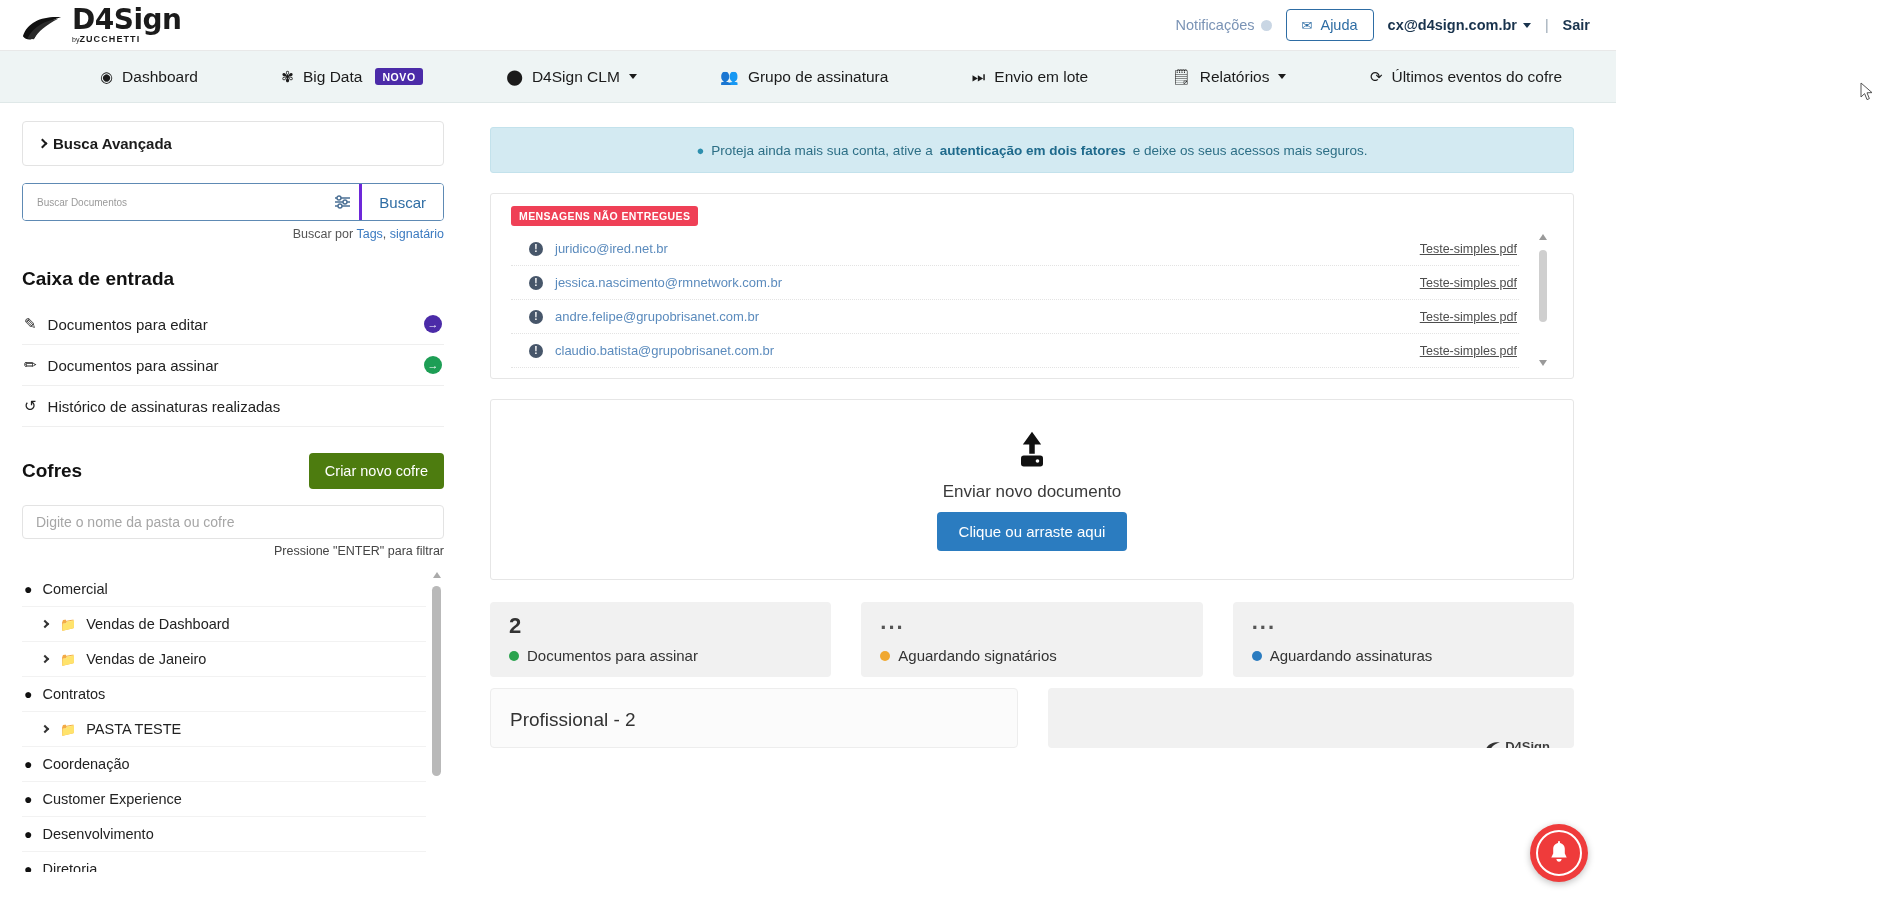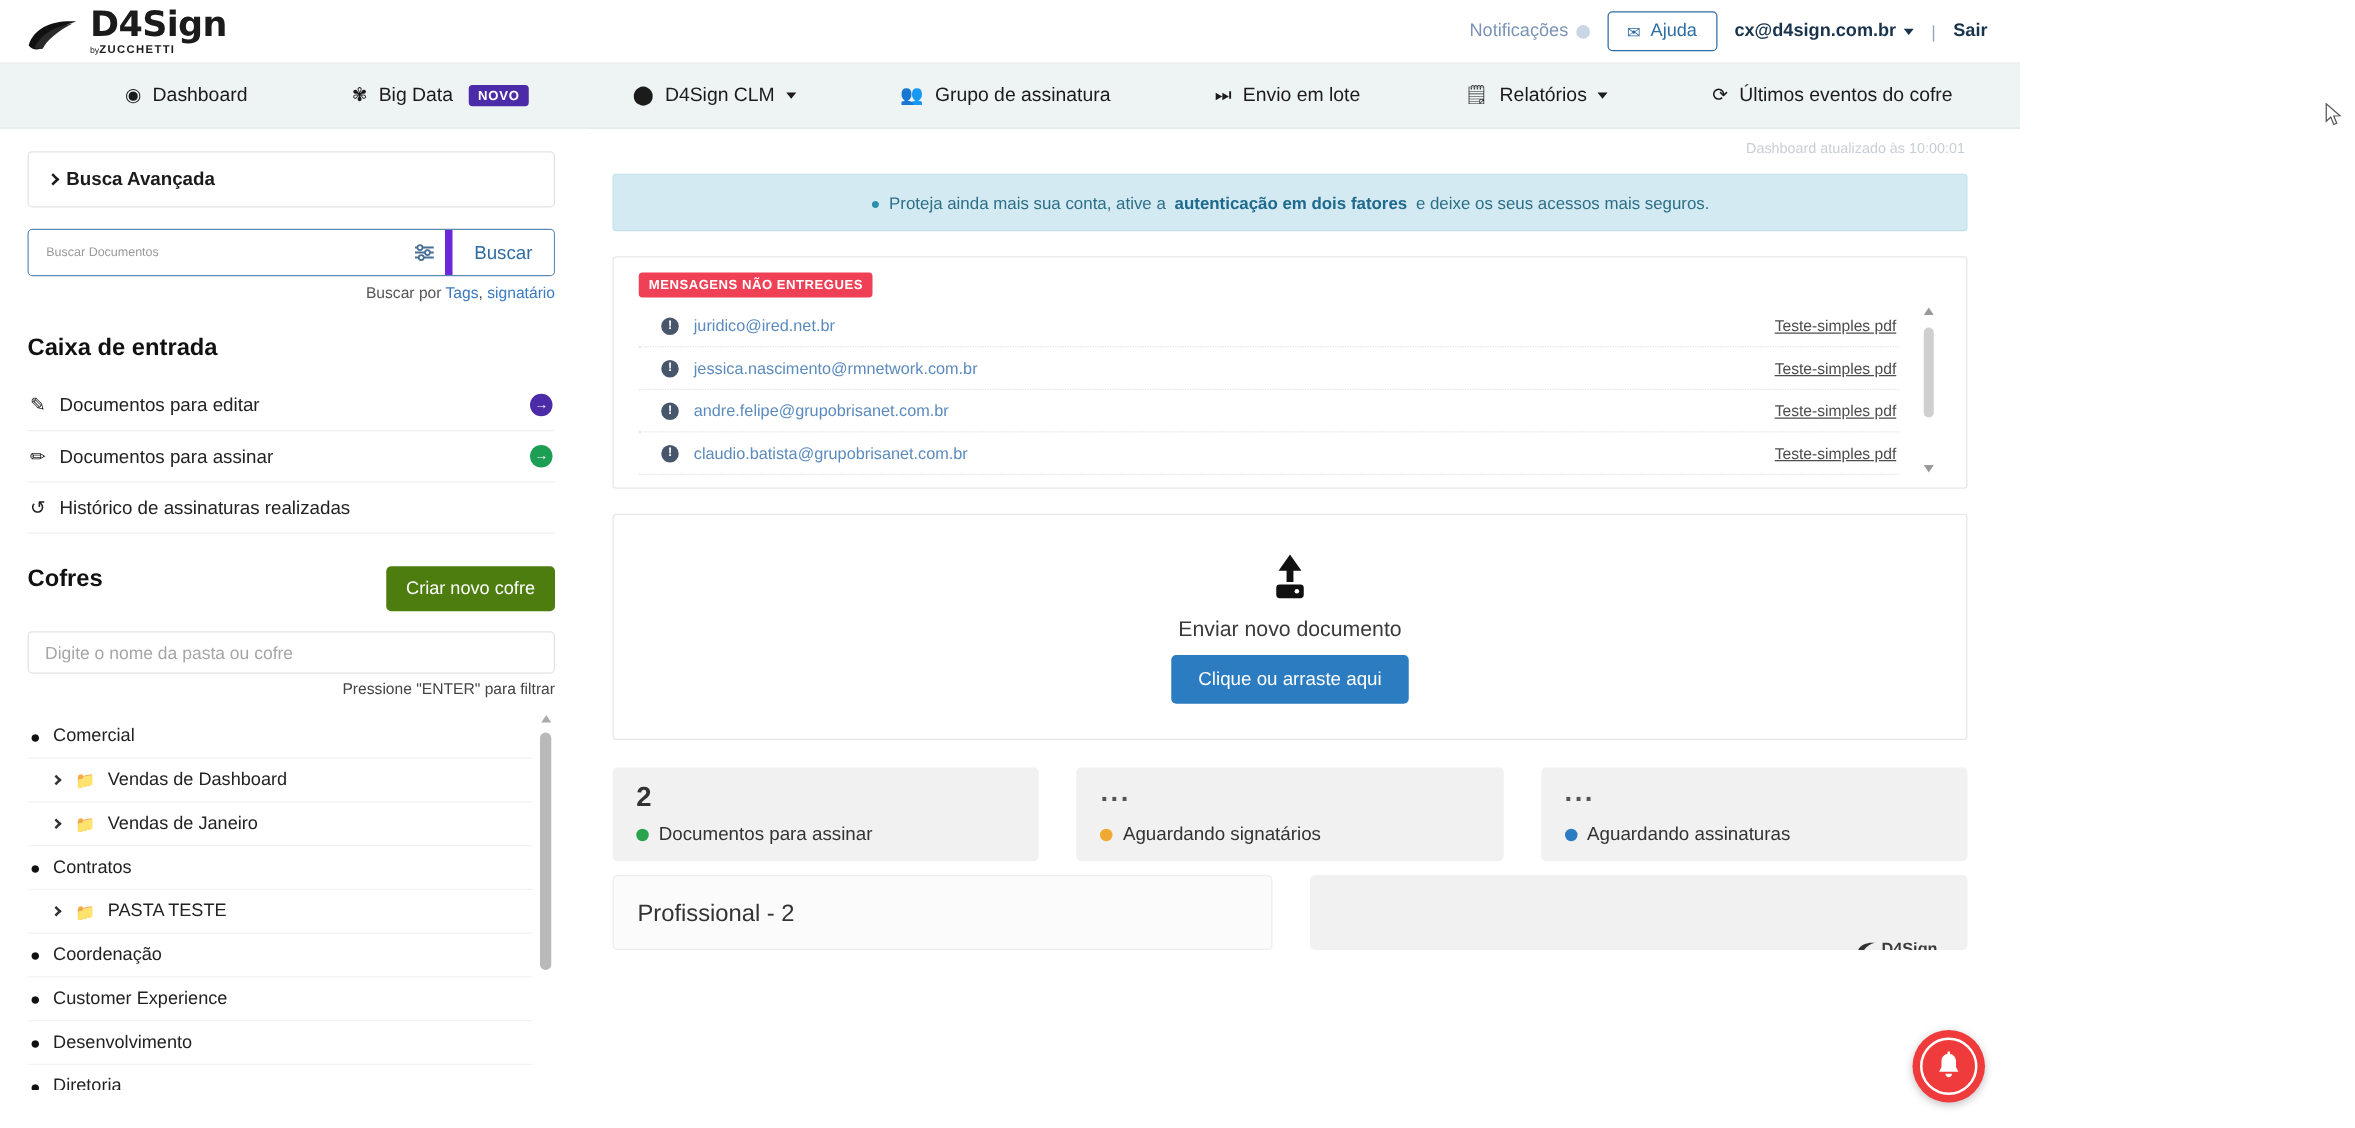--- a/index.html
+++ b/index.html
@@ -121,21 +121,21 @@
   .search-input {
     flex: 1; border: none; outline: none; padding: 0 14px;
     font-size: 10px; color: #555; font-family: "Liberation Sans", sans-serif;
   }
   .search-input::placeholder { color: #9a9a9a; }
   .filter-ico {
     width: 34px; display: flex; align-items: center; justify-content: center;
     color: #4a6f94; cursor: pointer;
   }
   .search-btn {
-    border: none; border-left: 6px solid #6d28d9; background: #fff;
+    border: none; border-left: 3px solid #6d28d9; background: #fff;
     color: #2e6da4; font-size: 15px; padding: 0 17px; cursor: pointer;
     font-family: "Liberation Sans", sans-serif;
   }
   .search-hint {
     text-align: right; font-size: 12.5px; color: #555; margin-top: 6px;
   }
   .search-hint a { color: #3b7ac0; text-decoration: none; cursor: pointer; }
 
   .sec-title {
     font-size: 19px; font-weight: bold; color: #111; margin-top: 27px;
@@ -149,21 +149,21 @@
   .inbox-item .lbl { flex: 1; }
   .arrow-badge {
     width: 18px; height: 18px; border-radius: 50%;
     color: #fff; font-size: 11px; line-height: 18px; text-align: center;
     flex: 0 0 auto;
   }
   .arrow-purple { background: #4b2ba8; }
   .arrow-green { background: #1d9e55; }
 
   .cofres-head {
-    display: flex; align-items: flex-start; margin-top: 26px;
+    display: flex; align-items: center; margin-top: 26px;
   }
   .cofres-head h3 { font-size: 19px; font-weight: bold; color: #111; }
   .btn-primary {
     margin-left: auto;
     background: #4d7c0f; color: #fff; border: none; border-radius: 4px;
     padding: 10px 16px; font-size: 14.5px; cursor: pointer;
     font-family: Liberation Sans, sans-serif;
   }
   .folder-filter {
     margin-top: 16px; width: 100%; height: 34px;
@@ -493,21 +493,20 @@
         <div class="tree-scroll">
           <div class="track"></div>
           <div class="arr-up"></div>
           <div class="thumb"></div>
         </div>
       </div>
     </div>
 
     <div class="main">
 
-      <div class="updated">Dashboard atualizado às 10:00:01</div>
 
       <div class="alert-2fa">
         <span class="alert-shield">●</span>
         <span>Proteja ainda mais sua conta, ative a </span>
           <b>autenticação em dois fatores</b>
           <span> e deixe os seus acessos mais seguros.</span>
       </div>
 
       <div class="panel">
         <span class="tag-red">MENSAGENS NÃO ENTREGUES</span>

